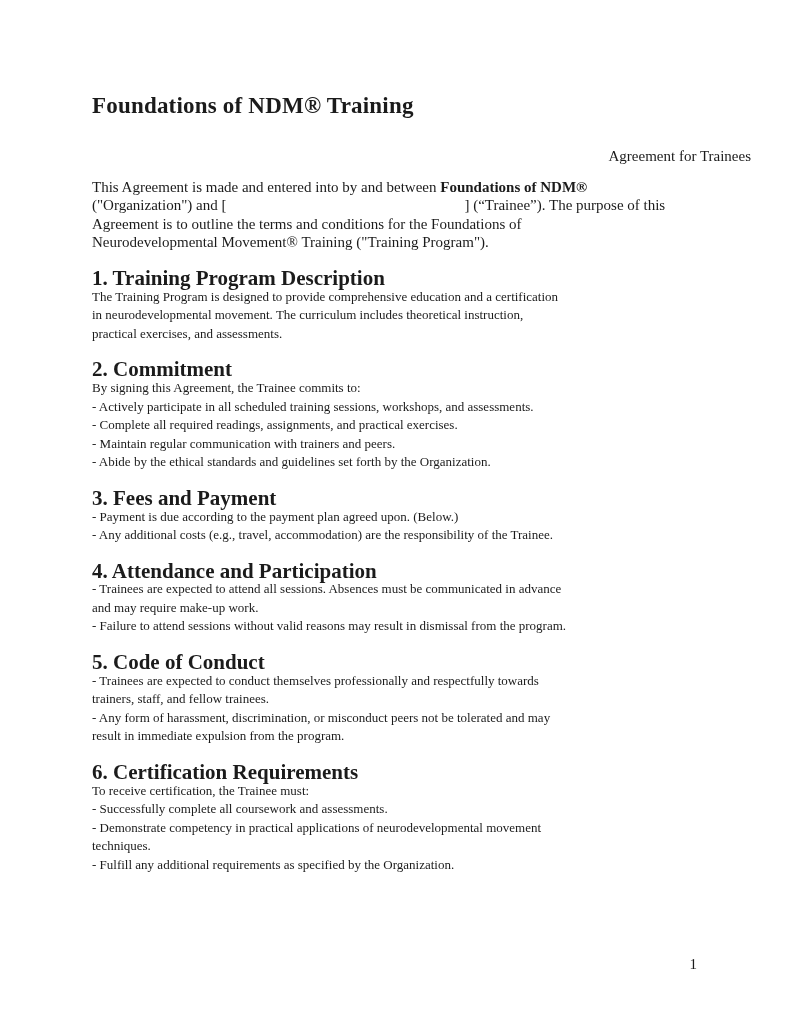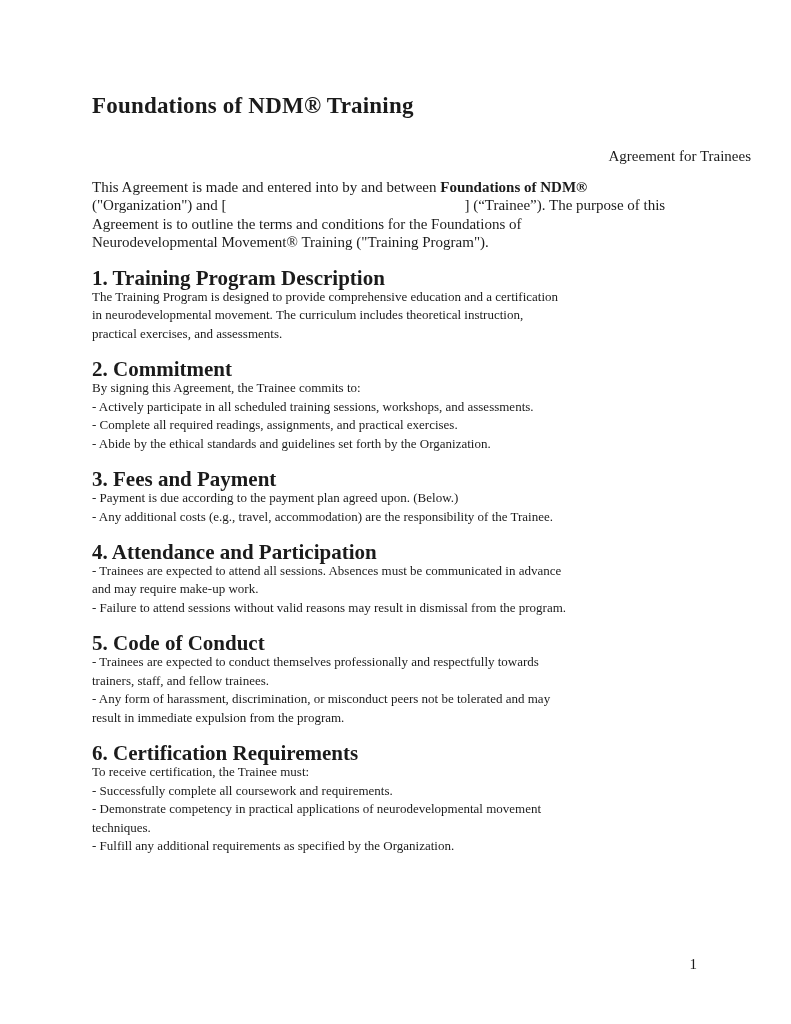--- a/index.html
+++ b/index.html
@@ -92,20 +92,21 @@
         <div class="sec-heading">1. Training Program Description</div>
         <div class="sec-line">The Training Program is designed to provide comprehensive education and a certification</div>
         <div class="sec-line">in neurodevelopmental movement. The curriculum includes theoretical instruction,</div>
         <div class="sec-line">practical exercises, and assessments.</div>
       </div>
       <div class="section">
         <div class="sec-heading">2. Commitment</div>
         <div class="sec-line">By signing this Agreement, the Trainee commits to:</div>
         <div class="sec-line">- Actively participate in all scheduled training sessions, workshops, and assessments.</div>
         <div class="sec-line">- Complete all required readings, assignments, and practical exercises.</div>
+        <div class="sec-line">- Maintain regular communication with trainers and peers.</div>
         <div class="sec-line">- Abide by the ethical standards and guidelines set forth by the Organization.</div>
       </div>
       <div class="section">
         <div class="sec-heading">3. Fees and Payment</div>
         <div class="sec-line">- Payment is due according to the payment plan agreed upon. (Below.)</div>
         <div class="sec-line">- Any additional costs (e.g., travel, accommodation) are the responsibility of the Trainee.</div>
       </div>
       <div class="section">
         <div class="sec-heading">4. Attendance and Participation</div>
         <div class="sec-line">- Trainees are expected to attend all sessions. Absences must be communicated in advance</div>
@@ -115,21 +116,21 @@
       <div class="section">
         <div class="sec-heading">5. Code of Conduct</div>
         <div class="sec-line">- Trainees are expected to conduct themselves professionally and respectfully towards</div>
         <div class="sec-line">trainers, staff, and fellow trainees.</div>
         <div class="sec-line">- Any form of harassment, discrimination, or misconduct peers not be tolerated and may</div>
         <div class="sec-line">result in immediate expulsion from the program.</div>
       </div>
       <div class="section">
         <div class="sec-heading">6. Certification Requirements</div>
         <div class="sec-line">To receive certification, the Trainee must:</div>
-        <div class="sec-line">- Successfully complete all coursework and requirements.</div>
+        <div class="sec-line">- Successfully complete all coursework and assessments.</div>
         <div class="sec-line">- Demonstrate competency in practical applications of neurodevelopmental movement</div>
         <div class="sec-line">techniques.</div>
         <div class="sec-line">- Fulfill any additional requirements as specified by the Organization.</div>
       </div>
     </div>
 
   <div class="page-number">1</div>
 
 </div>
 

